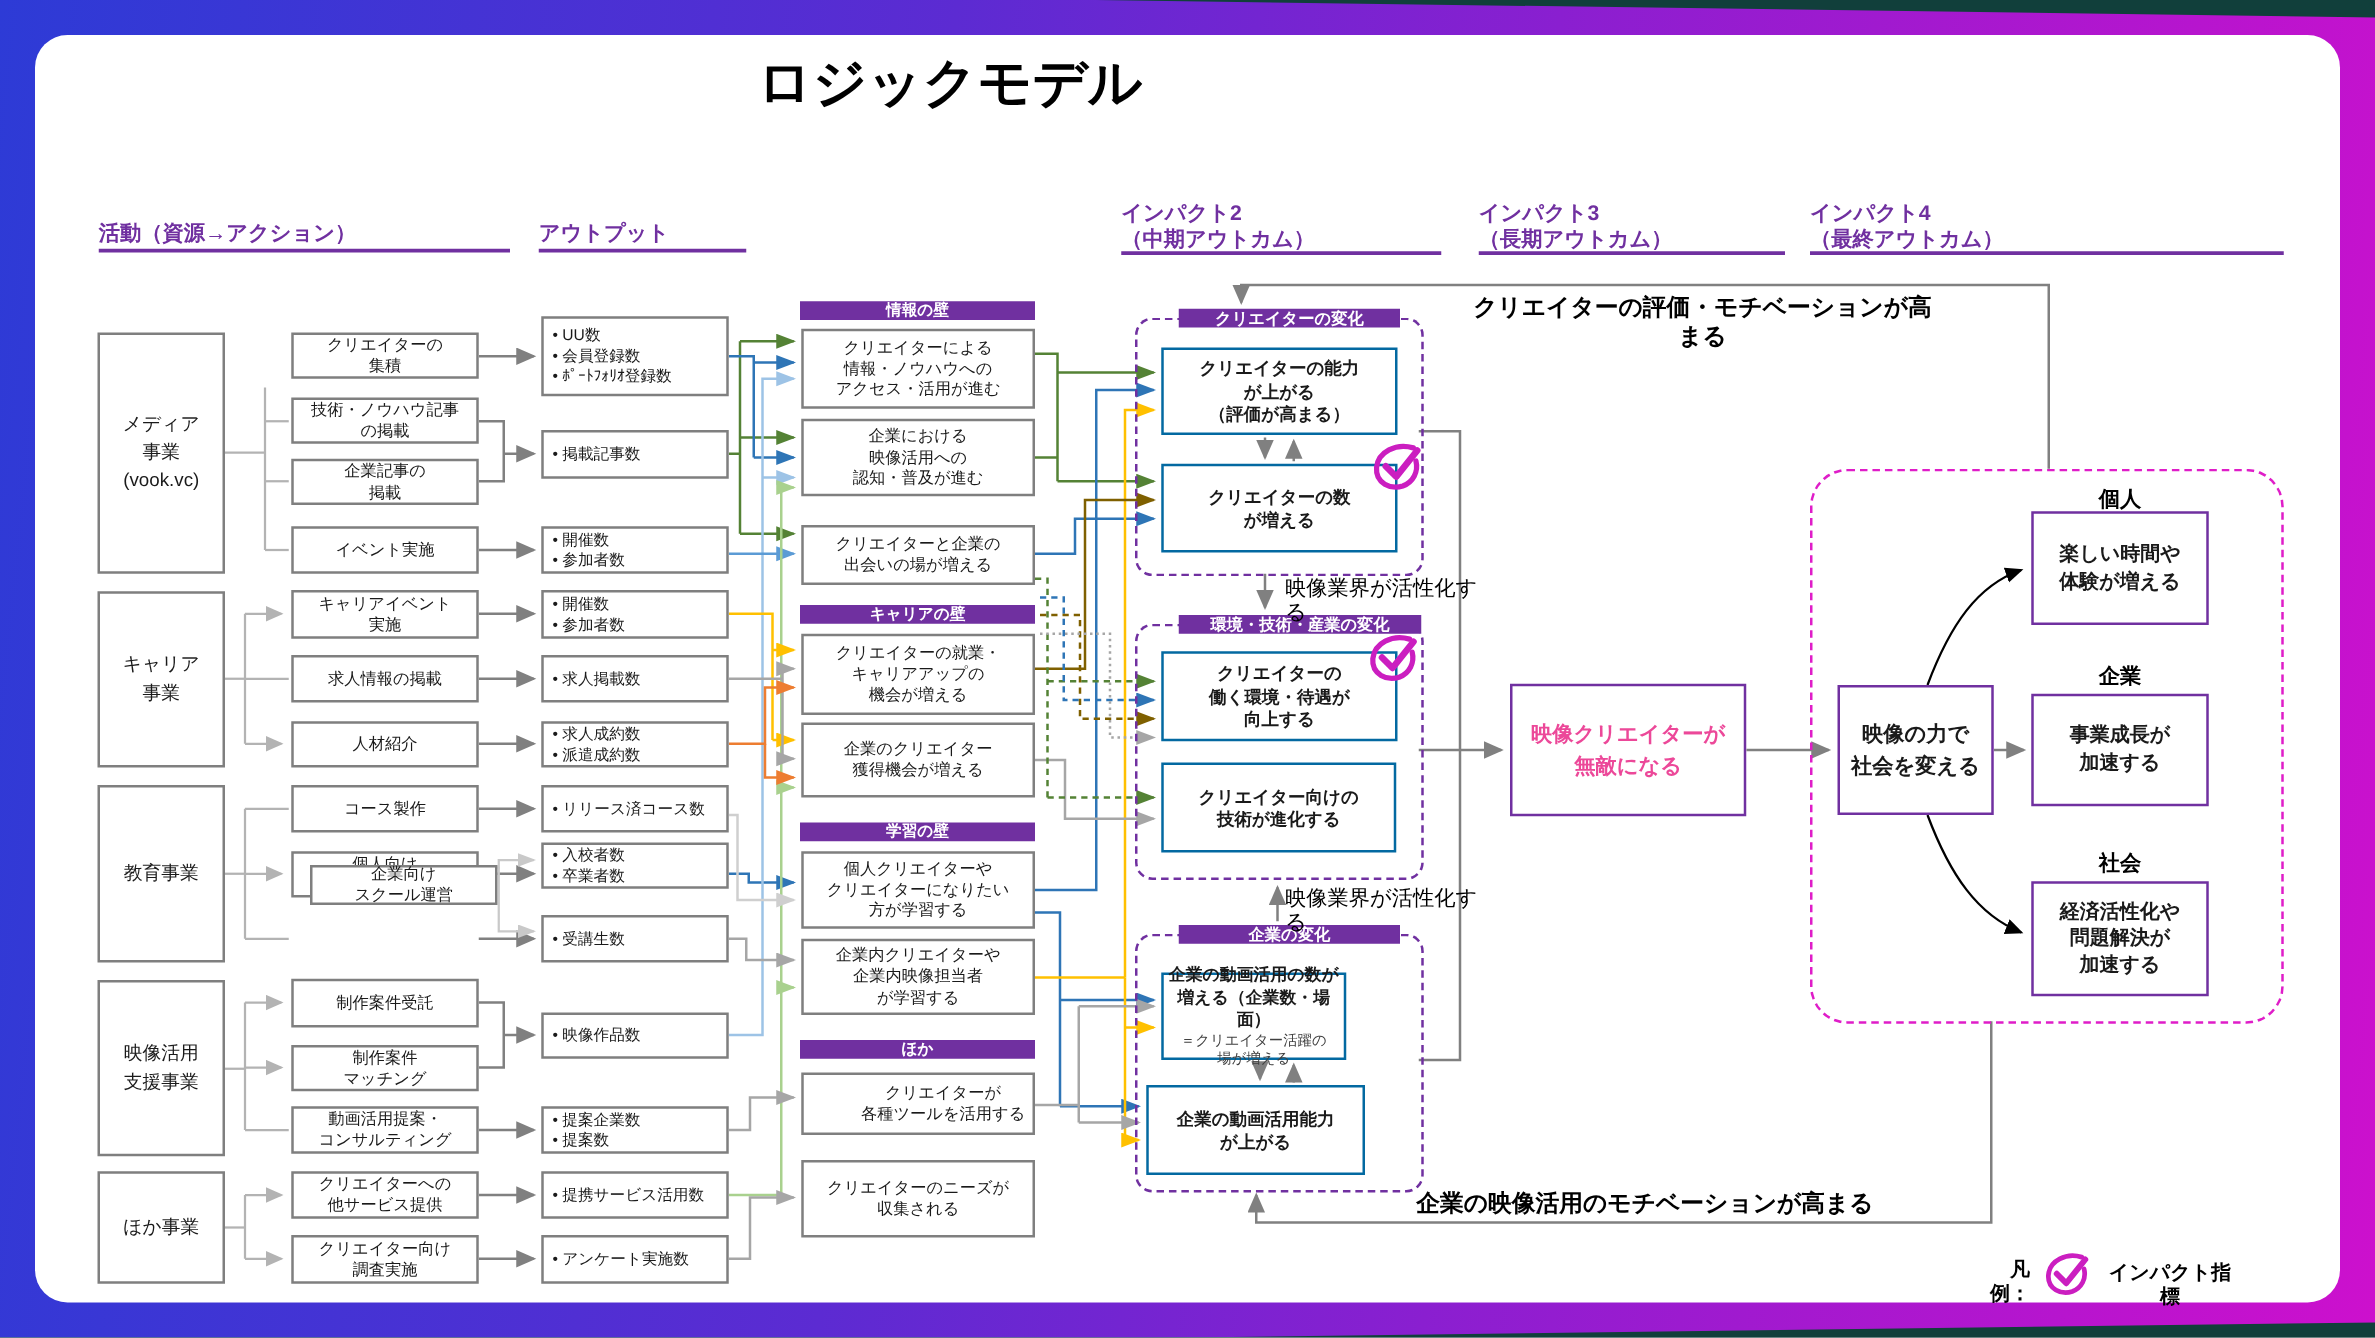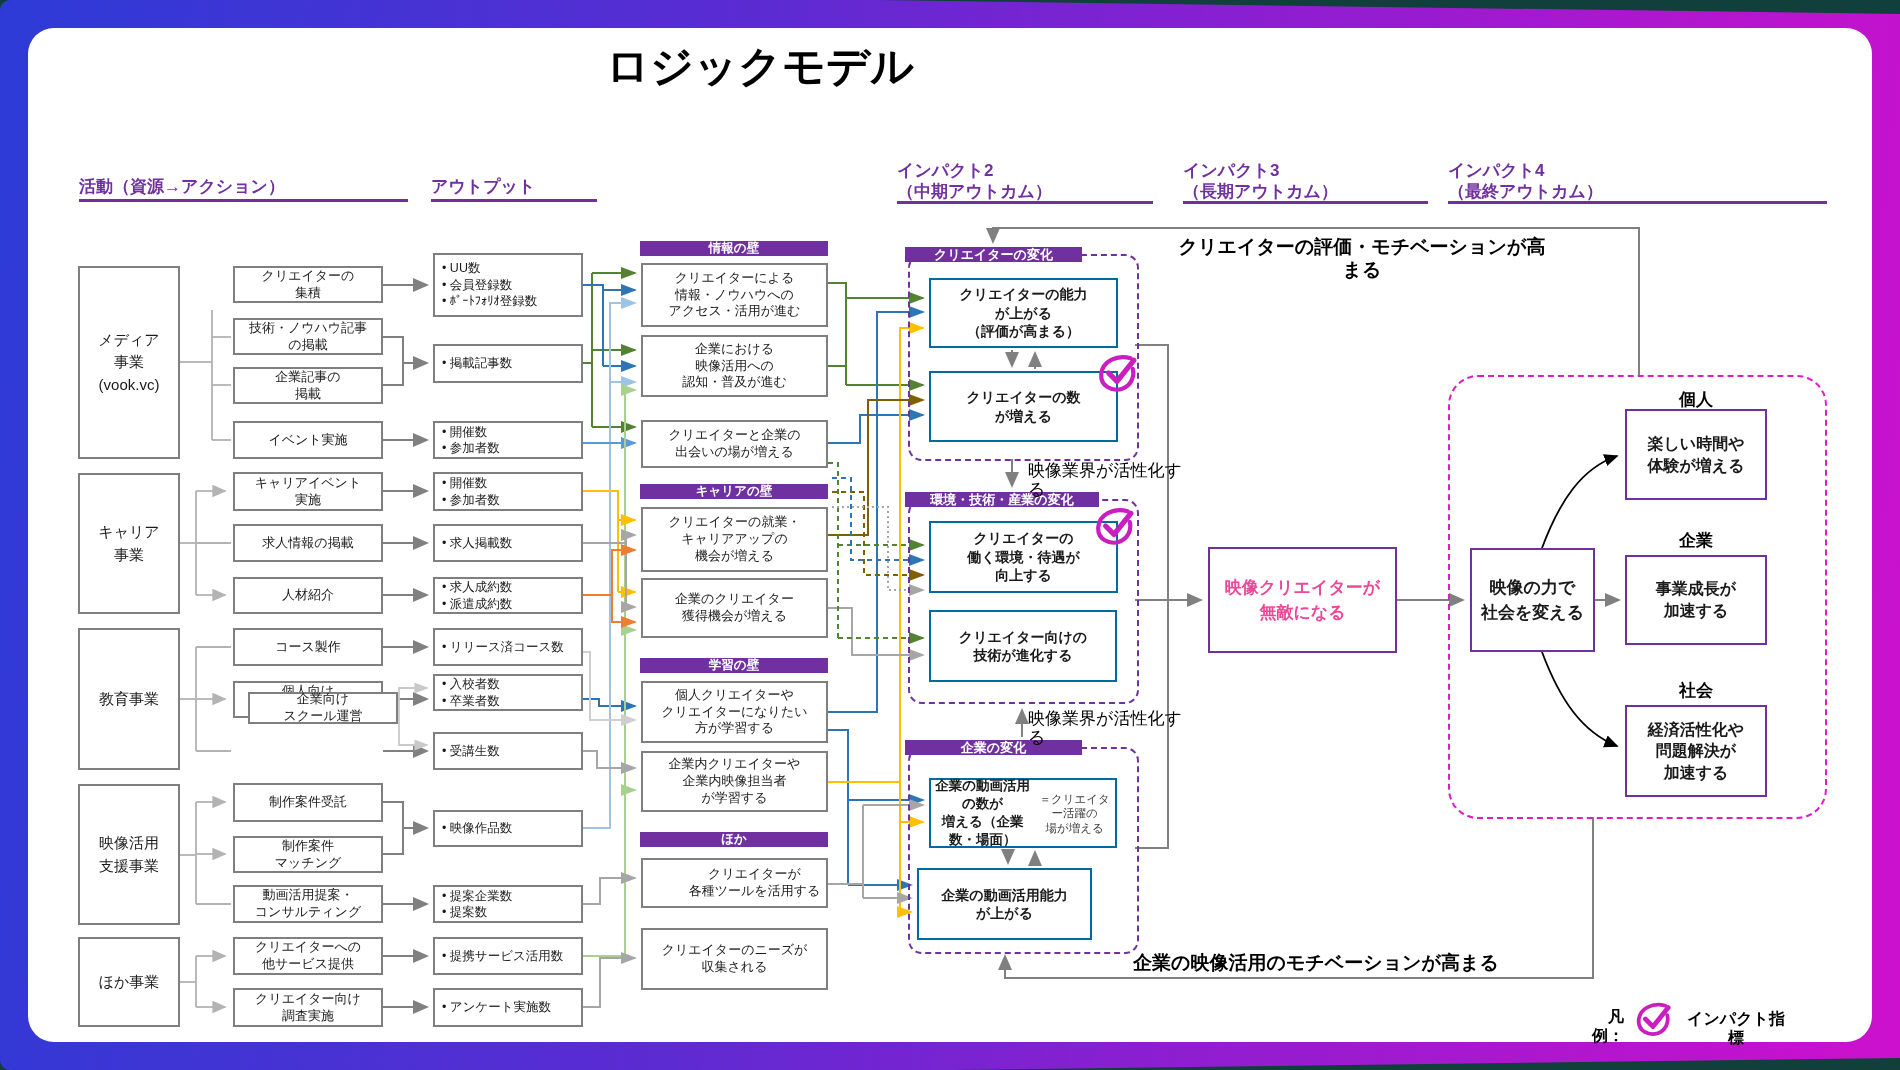--- a/index.html
+++ b/index.html
@@ -1,34 +1,34 @@
 <!DOCTYPE html>
 <html><head>
 <meta charset="utf-8">
 <style>
   html,body{margin:0;padding:0;}
   body{font-family:"Liberation Sans","DejaVu Sans",sans-serif;background:#113f3b;}
-  #stage{position:relative;width:1900px;height:1070px;overflow:hidden;background:#113f3b;border-radius:10px;}
+  #stage{position:relative;width:1900px;height:1070px;overflow:hidden;background:#113f3b;}
   .abs{position:absolute;}
   #grad{position:absolute;left:0;top:0;width:1900px;height:1100px;
         background:linear-gradient(96deg,#2d3bd6 0%,#5c2bd2 38%,#8a1fd0 62%,#cd10cd 100%);
         clip-path:polygon(0px -12px,1900px 14px,1900px 1058px,0px 1082px);}
   #card{position:absolute;left:28px;top:28px;width:1844px;height:1014px;background:#ffffff;border-radius:26px;}
   #title{left:80px;top:38px;width:1360px;text-align:center;font-size:43px;font-weight:700;color:#000;}
   .hdr{color:#7030a0;font-weight:700;font-size:17px;line-height:21px;border-bottom:3.5px solid #7030a0;
        white-space:pre-line;box-sizing:border-box;}
   .box{border:2px solid #7f7f7f;background:#fff;display:flex;align-items:center;justify-content:center;
        text-align:center;white-space:pre-line;box-sizing:border-box;color:#1a1a1a;z-index:3;}
   .bizbox{font-size:15px;line-height:1.5;}
   .actbox{font-size:13px;line-height:1.3;}
   .outbox{justify-content:flex-start;text-align:left;padding:2px 4px 2px 7px;font-size:12.5px;line-height:1.32;}
   .impbox{font-size:13px;line-height:1.3;}
   .band{background:#7030a0;color:#fff;font-weight:700;text-align:center;font-size:12.5px;line-height:15px;
         white-space:pre-line;z-index:4;}
-  .band2{background:#7030a0;color:#fff;font-weight:700;text-align:center;font-size:13px;line-height:15px;z-index:4;}
+  .band2{background:#7030a0;color:#fff;font-weight:700;text-align:center;font-size:13px;line-height:15px;z-index:4;margin-left:38px;}
   .group{border:2px dashed #7030a0;border-radius:14px;z-index:2;}
   .jbox{border:2px solid #0369a1;font-weight:700;font-size:14px;line-height:1.32;}
   .jsub{display:block;font-weight:400;font-size:11.5px;color:#404040;line-height:1.25;margin-top:1px;}
   .purpleborder{border:2.5px solid #7030a0;}
   .purpletext{color:#ec4899;}
   .finalgroup{border:2.5px dashed #df1dc8;border-radius:30px;z-index:1;}
   .kbox{font-weight:700;font-size:16px;line-height:1.35;border:2px solid #7030a0;}
   .taglabel{font-weight:700;font-size:17px;text-align:center;color:#000;z-index:3;}
   .note{font-size:17px;color:#000;line-height:1.12;white-space:pre-line;z-index:5;}
   .fbtext{font-weight:700;font-size:19px;color:#000;white-space:pre-line;z-index:5;}
@@ -345,21 +345,21 @@
   <div class="abs box jbox" style="left:929px;top:278px;width:189px;height:70px;">クリエイターの能力
 が上がる
 （評価が高まる）</div>
   <div class="abs box jbox" style="left:929px;top:371px;width:189px;height:71px;">クリエイターの数
 が増える</div>
   <div class="abs box jbox" style="left:929px;top:521px;width:189px;height:72px;">クリエイターの
 働く環境・待遇が
 向上する</div>
   <div class="abs box jbox" style="left:929px;top:610px;width:188px;height:72px;">クリエイター向けの
 技術が進化する</div>
-  <div class="abs box jbox" style="left:929px;top:778px;width:188px;height:70px;flex-direction:row;">
+  <div class="abs box jbox" style="left:929px;top:778px;width:148px;height:70px;flex-direction:column;">
     <span style="font-size:13.5px;">企業の動画活用の数が
 増える（企業数・場面）</span>
     <span class="jsub">＝クリエイター活躍の
 場が増える</span>
   </div>
   <div class="abs box jbox" style="left:917px;top:868px;width:175px;height:72px;">企業の動画活用能力
 が上がる</div>
 
   <div class="abs note" style="left:1028px;top:461px;width:158px;">映像業界が活性化す
 る</div>

